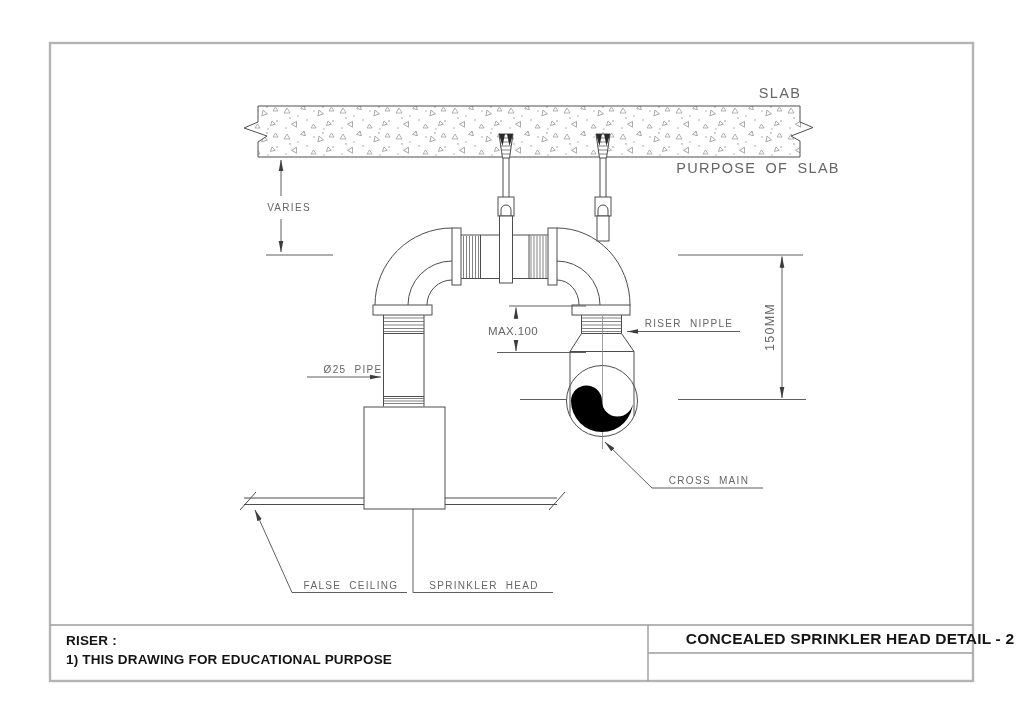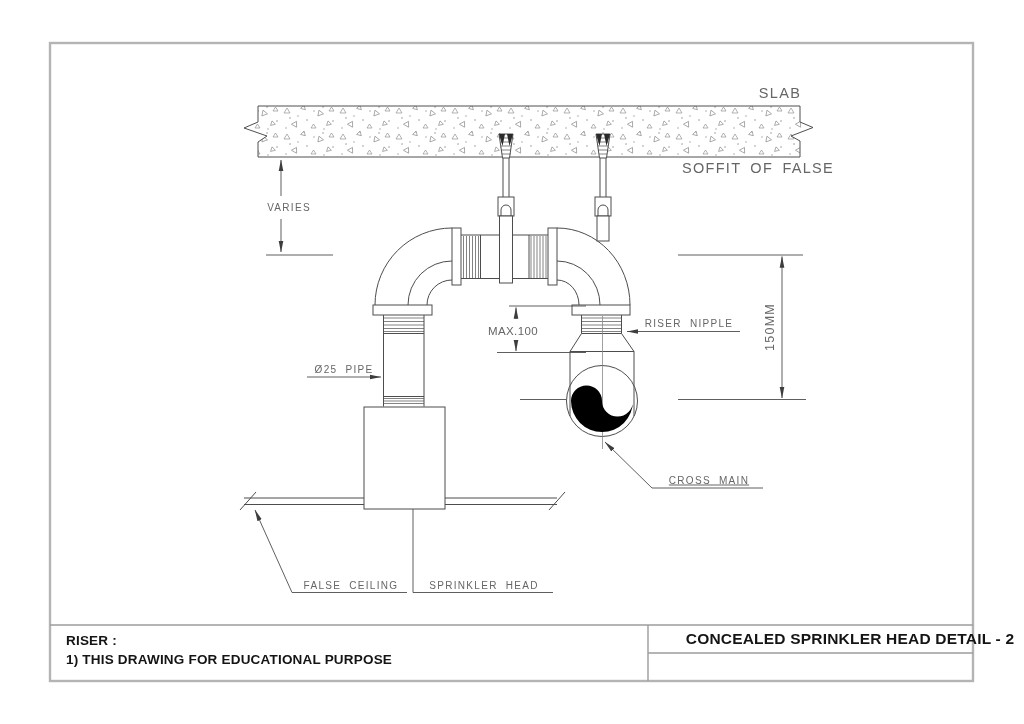--- a/index.html
+++ b/index.html
@@ -184,27 +184,27 @@
     </g>
 
     <g stroke="#9c9c9c" stroke-width="1.4">
       <line x1="50" y1="625" x2="973" y2="625"></line>
       <line x1="648" y1="625" x2="648" y2="681"></line>
       <line x1="648" y1="653" x2="973" y2="653"></line>
     </g>
   </svg>
 
   <div class="lbl" style="left:780px;top:93px;font-size:14.5px;">SLAB</div>
-  <div class="lbl" style="left:758px;top:168px;font-size:14.5px;">SOFFIT OF FALSE</div>
+  <div class="lbl" style="left:758px;top:168px;font-size:14.5px;">PURPOSE OF SLAB</div>
   <div class="lbl" style="left:289px;top:207px;">VARIES</div>
   <div class="lbl small" style="left:513px;top:331px;">MAX.100</div>
-  <div class="lbl" style="left:344px;top:369px;">Ø25 PIPE</div>
+  <div class="lbl" style="left:353px;top:369px;">Ø25 PIPE</div>
   <div class="lbl" style="left:689px;top:323px;">RISER NIPPLE</div>
   <div class="lbl rot" style="left:770px;top:327px;font-size:12.5px;">150MM</div>
-  <div class="lbl" style="left:709px;top:480px;text-decoration:underline;">CROSS MAIN</div>
+  <div class="lbl" style="left:709px;top:480px;">CROSS MAIN</div>
   <div class="lbl" style="left:351px;top:585px;">FALSE CEILING</div>
   <div class="lbl" style="left:484px;top:585px;">SPRINKLER HEAD</div>
 
   <div class="note-line" style="top:640px;">RISER :</div>
   <div class="note-line" style="top:659px;">1) THIS DRAWING FOR EDUCATIONAL PURPOSE</div>
 
   <div class="tb-text" style="top:639px;margin-left:40px;">CONCEALED SPRINKLER HEAD DETAIL - 2</div>
 
 </div>
 

